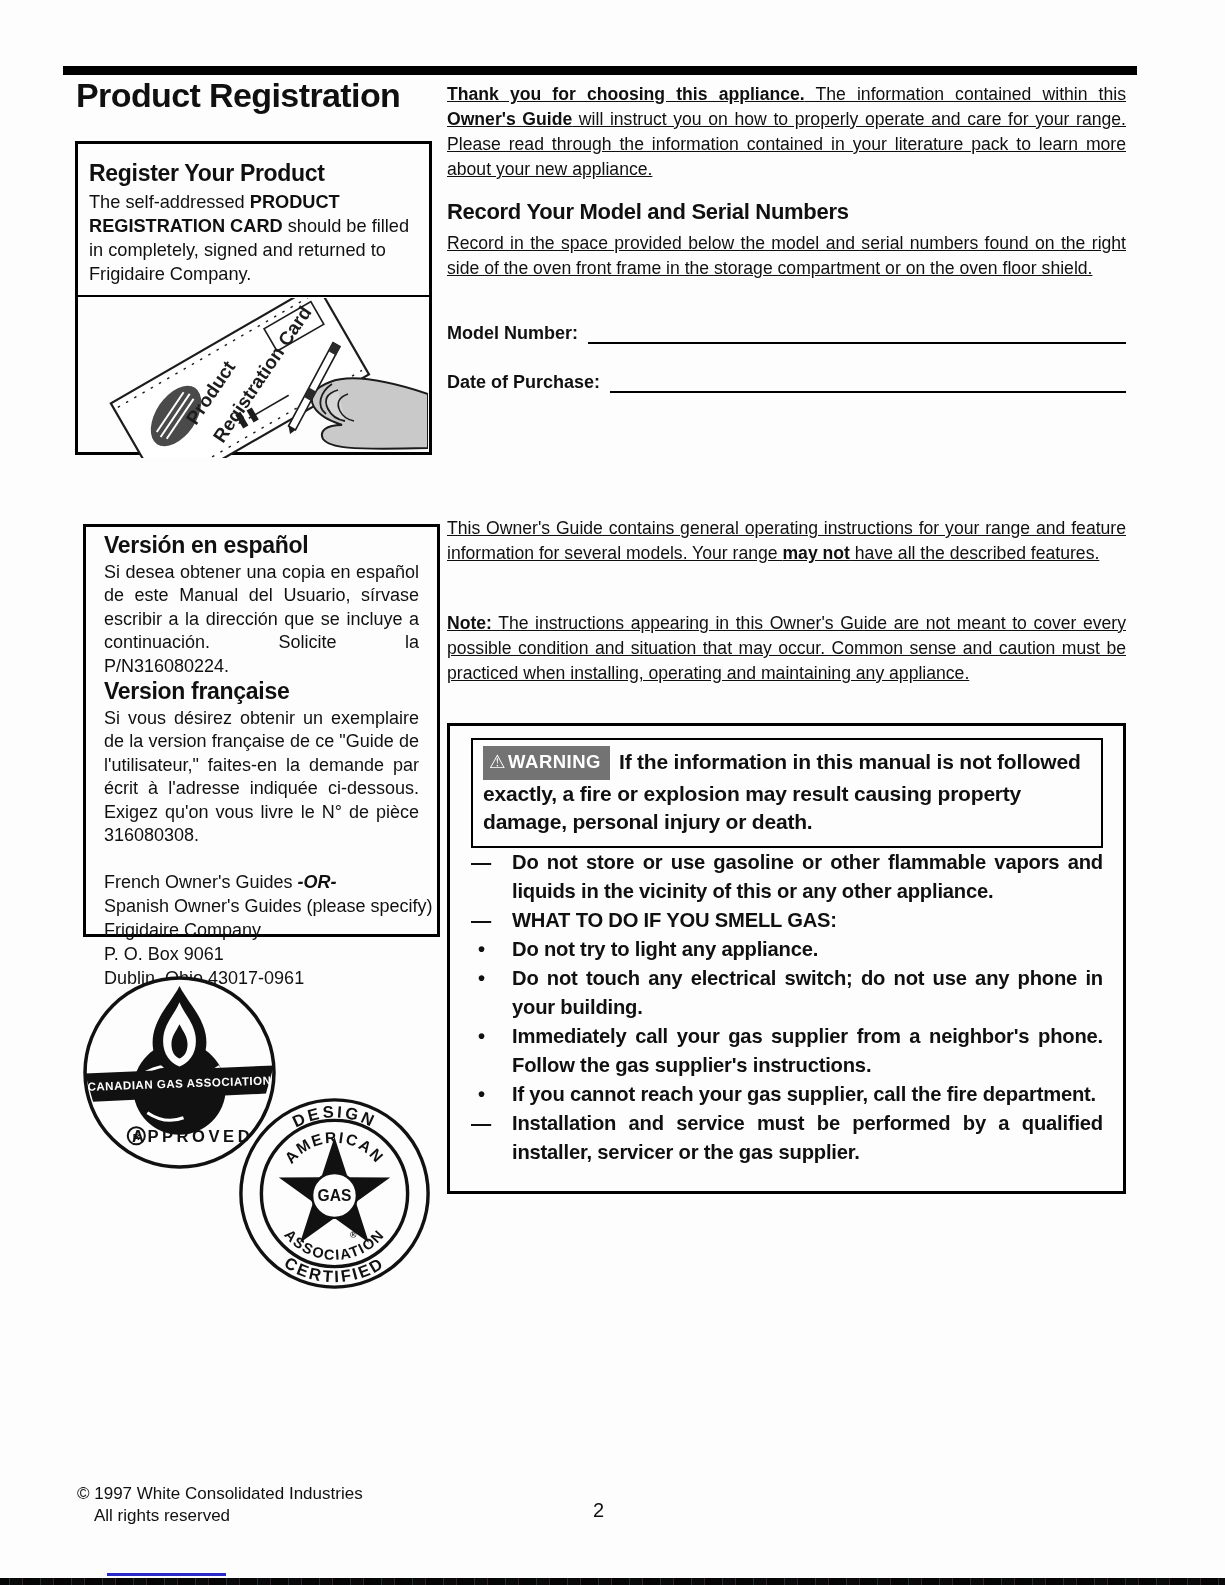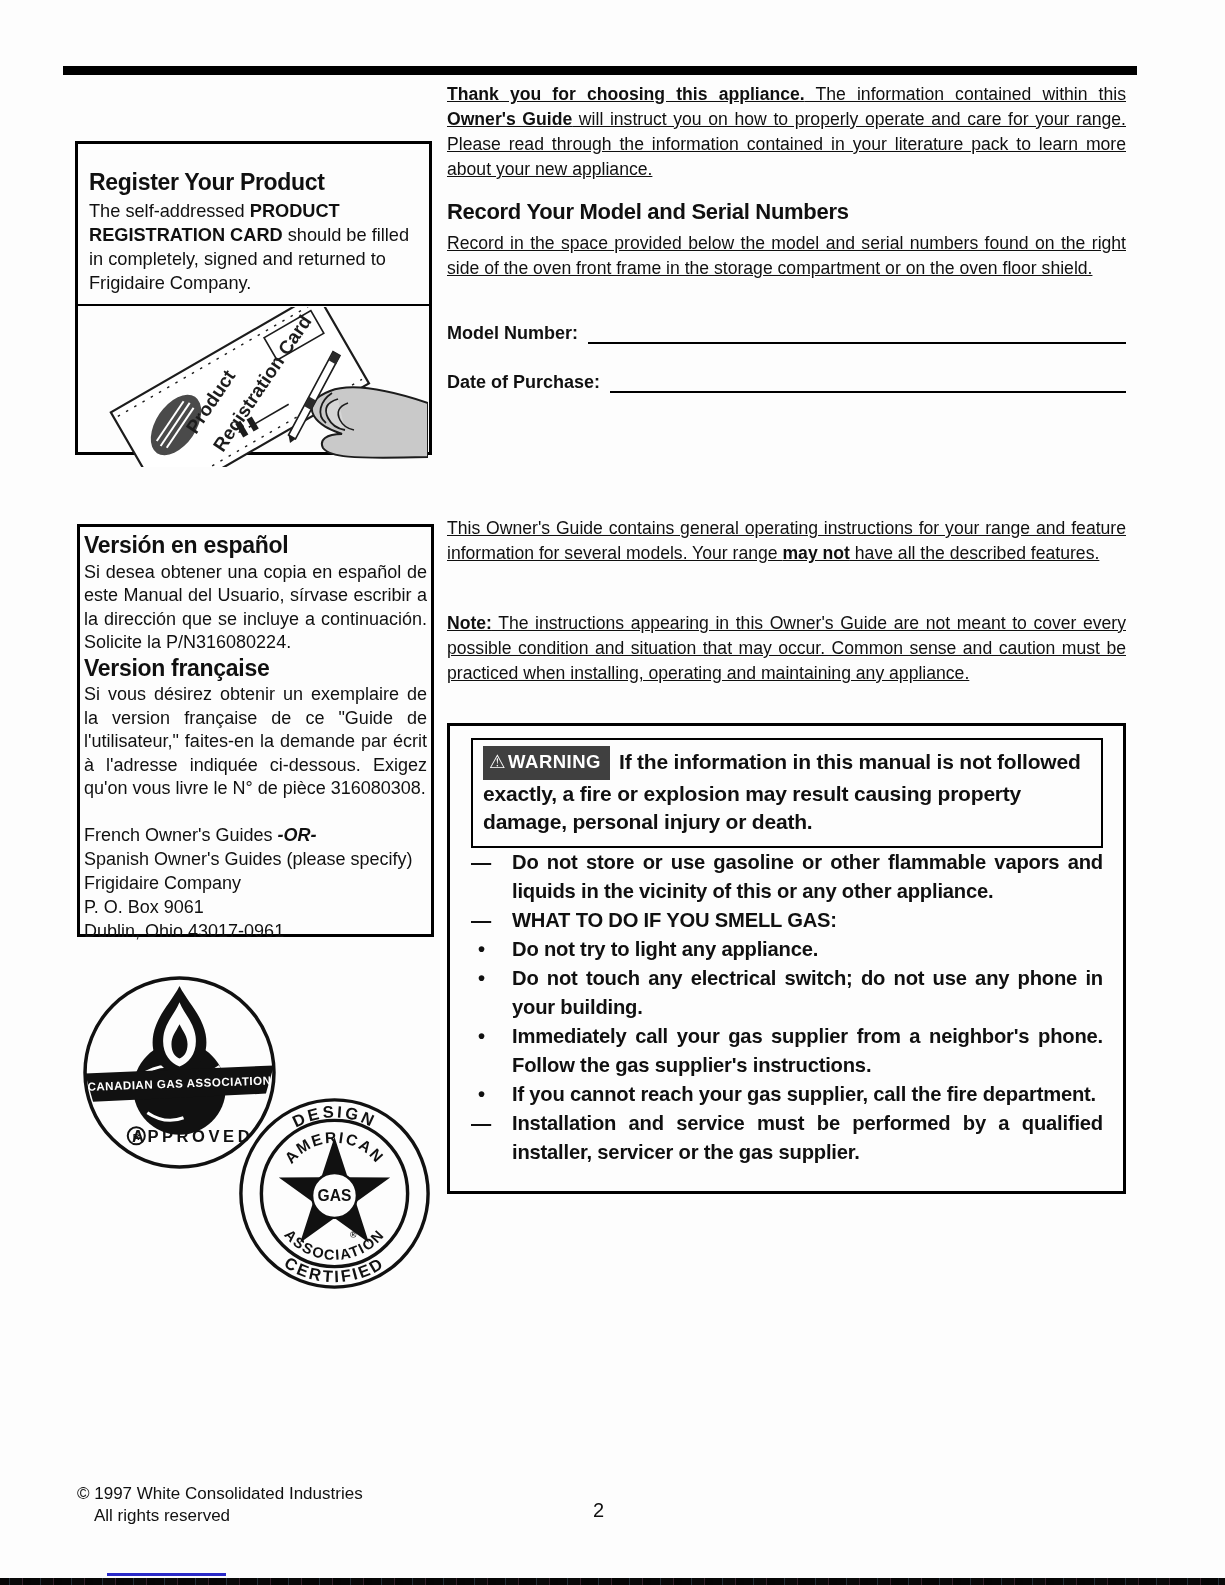--- a/index.html
+++ b/index.html
@@ -4,28 +4,28 @@
 <style>
   html,body{margin:0;padding:0;background:#e8e8e8;}
   #page{position:relative;width:1225px;height:1585px;background:#fdfdfd;
         font-family:"Liberation Sans","DejaVu Sans",sans-serif;color:#101010;overflow:hidden;}
   .abs{position:absolute;}
   .top-rule{left:63px;top:66px;width:1074px;height:9px;background:#000;}
   .page-title{left:76px;top:76px;font-size:34px;font-weight:bold;letter-spacing:-0.6px;}
 
   
   .reg-box{left:75px;top:141px;width:357px;height:314px;border:3px solid #000;box-sizing:border-box;}
-  .reg-text{padding:23px 11px 9px;}
+  .reg-text{padding:14px 11px 9px;}
   .box-h{font-size:23px;font-weight:bold;letter-spacing:-0.3px;margin:2px 0 3px;}
   .reg-body{font-size:18.2px;line-height:24px;}
   .reg-divider{border-top:2.5px solid #000;}
   .reg-illu{height:162px;display:flex;align-items:center;justify-content:center;}
 
-  .lang-box{left:77px;top:524px;width:357px;height:413px;border:3px solid #000;
-            box-sizing:border-box;padding:5px 4px;font-size:18px;line-height:23.5px;}
+  .lang-box{left:83px;top:524px;width:357px;height:413px;border:3px solid #000;
+            box-sizing:border-box;padding:5px 18px;font-size:18px;line-height:23.5px;}
   .lang-box p{margin:0;text-align:justify;}
   .addr{margin-top:22px;line-height:24px;}
   .addr div{white-space:nowrap;}
 
   
   .rc{left:447px;width:679px;}
   .jus{text-align:justify;}
   .body-p{font-size:17.6px;line-height:25px;margin:0;text-decoration:underline;}
   .intro{top:82px;}
   .record-h{top:199px;font-size:22px;font-weight:bold;letter-spacing:-0.3px;}
@@ -35,21 +35,21 @@
   .field-label{font-size:18px;font-weight:bold;white-space:nowrap;}
   .fill-line{flex:1;border-bottom:2px solid #000;margin-left:10px;height:20px;}
   .guide-p{top:516px;}
   .note-p{top:611px;}
   b.inl{font-weight:bold;}
 
   .warn-outer{left:447px;top:723px;width:679px;height:471px;border:3px solid #000;
               box-sizing:border-box;padding:12px 20px 0 21px;}
   .warn-inner{border:2px solid #000;padding:6px 10px 9px;font-size:21px;font-weight:bold;
               line-height:28.5px;letter-spacing:-0.2px;}
-  .warn-badge{display:inline-block;background:#404040;color:#fff;font-size:18.5px;
+  .warn-badge{display:inline-block;background:#737373;color:#fff;font-size:18.5px;
               padding:2px 9px 3px 6px;margin-right:9px;vertical-align:1px;letter-spacing:0.5px;}
   .warn-badge .tri{margin-right:2px;}
   .safety-h{font-size:21px;font-weight:bold;margin:9px 0 3px;}
   .w-item{display:flex;font-weight:bold;font-size:20.2px;line-height:29px;letter-spacing:-0.2px;}
   .w-marker{width:41px;flex:none;}
   .w-marker.bullet{padding-left:7px;box-sizing:border-box;}
   .w-text{flex:1;text-align:justify;}
 
   .cga-logo{left:79px;top:972px;width:201px;height:201px;}
   .aga-logo{left:237px;top:1096px;width:195px;height:195px;}
@@ -61,20 +61,21 @@
   .bottom-bar{left:0;top:1578px;width:1225px;height:7px;
     background:repeating-linear-gradient(90deg,#060606 0 9px,#243038 9px 10px,#0a0a0a 10px 22px,#35222c 22px 23px,#050505 23px 31px);}
   svg text{font-family:"Liberation Sans","DejaVu Sans",sans-serif;}
 </style>
 </head>
 <body>
 
 <div id="page">
 
   <div class="abs top-rule"></div>
+  <div class="abs page-title">Product Registration</div>
 
   <div class="abs reg-box">
     <div class="reg-text">
       <div class="box-h">Register Your Product</div>
       <div class="reg-body"><span>The self-addressed </span><b class="inl">PRODUCT REGISTRATION CARD</b><span> should be filled in completely, signed and returned to Frigidaire Company.</span></div>
     </div>
     <div class="reg-divider"></div>
     <div class="reg-illu">
       <svg width="348" height="160" viewBox="0 0 348 160">
         <g transform="rotate(-30 160 85)">

